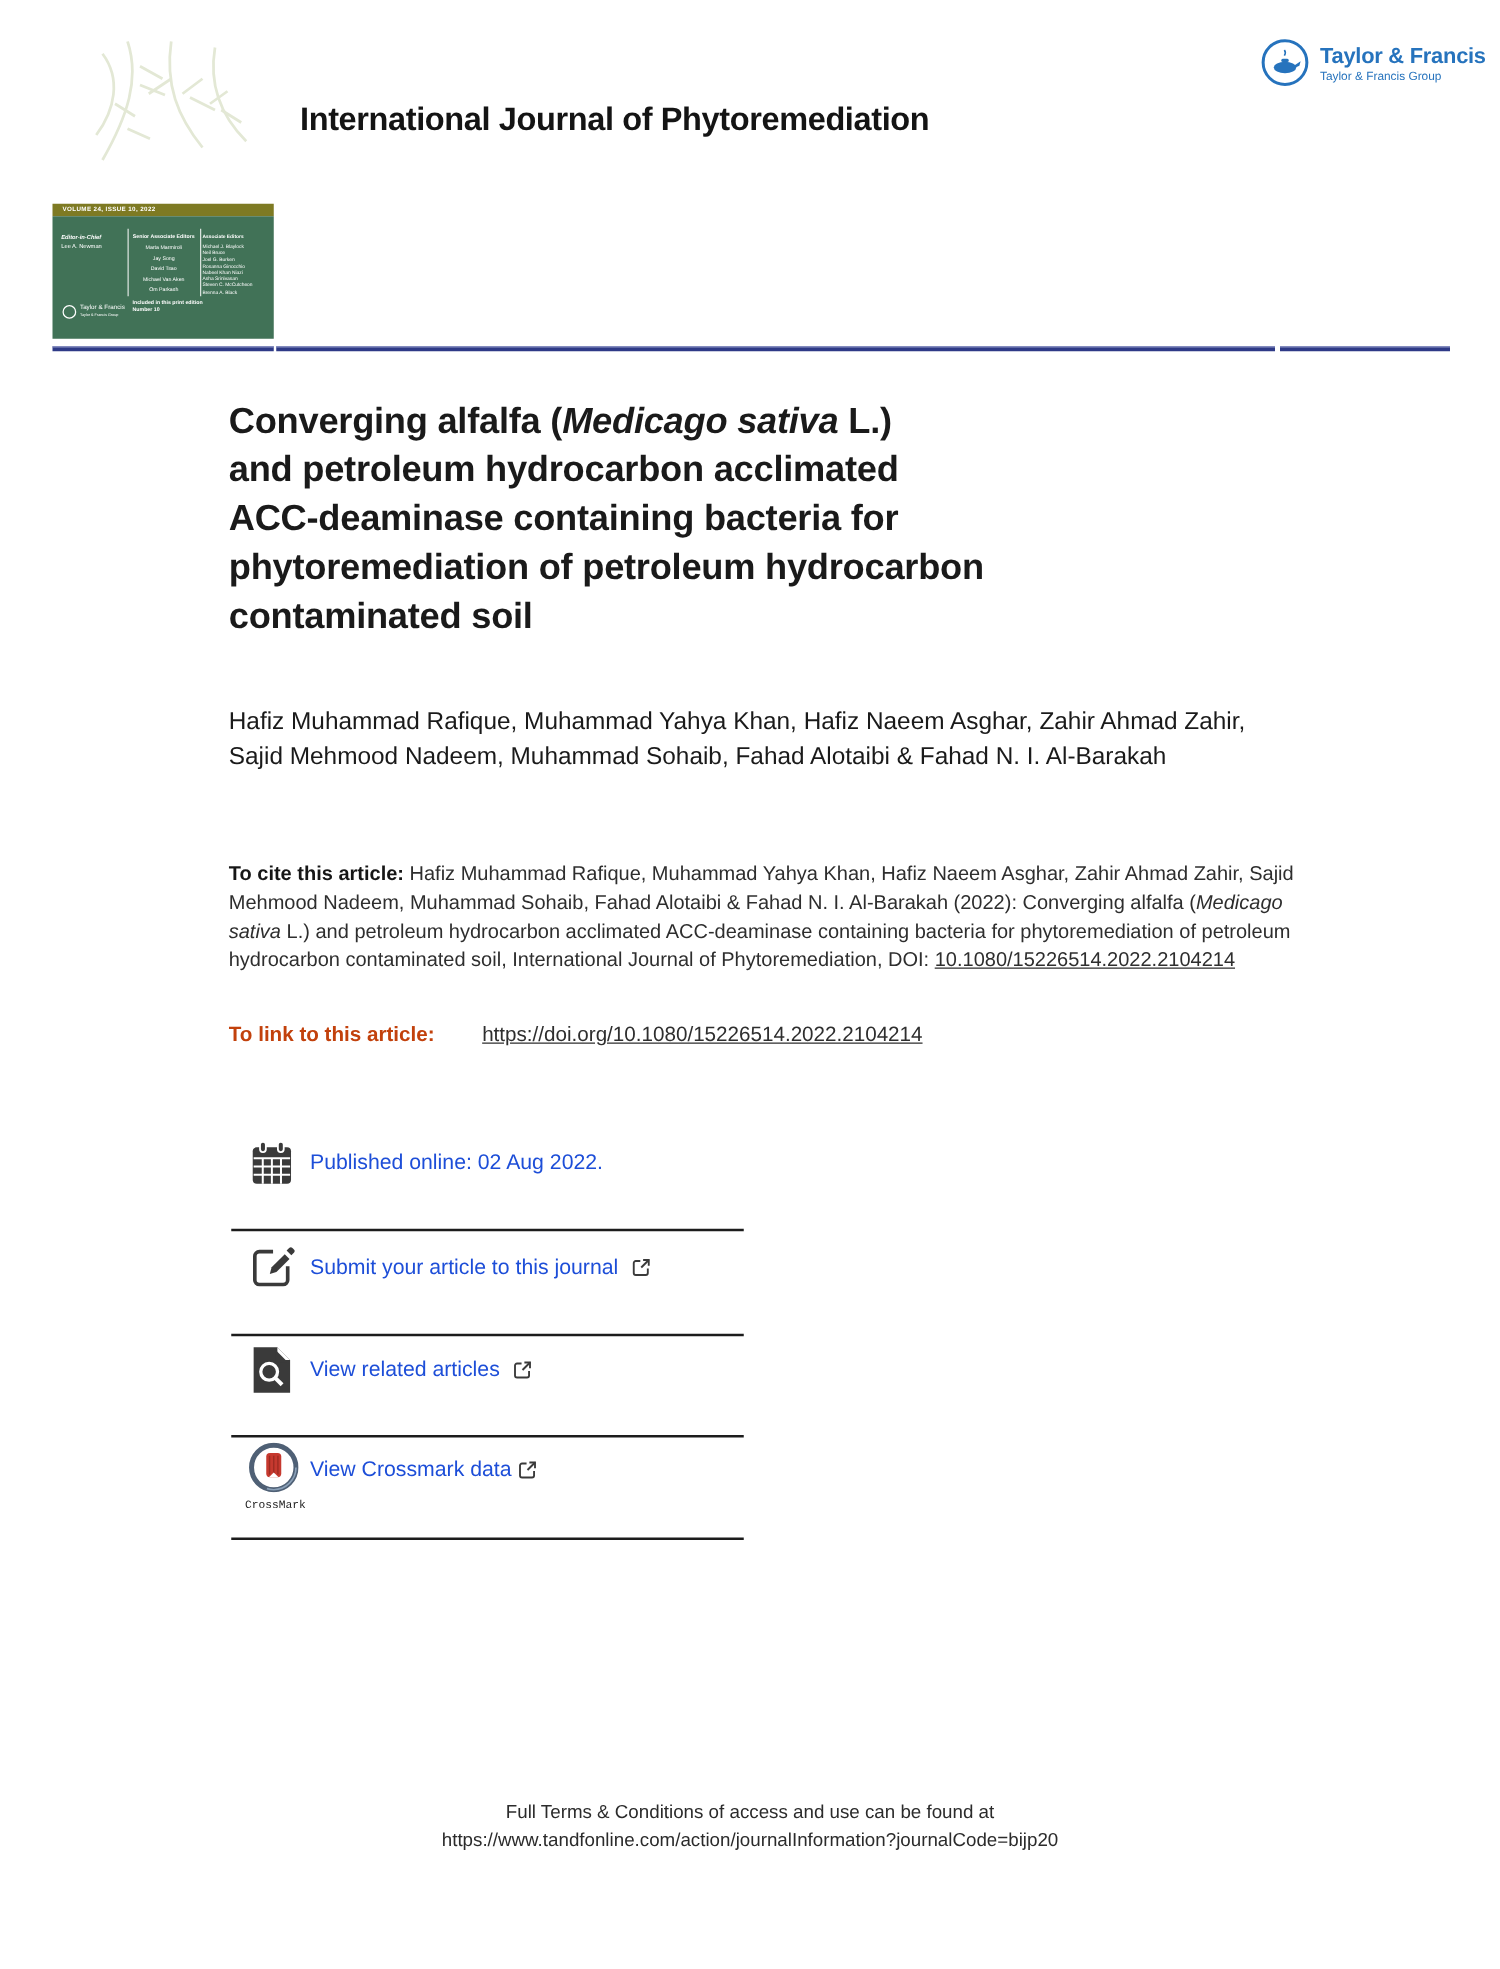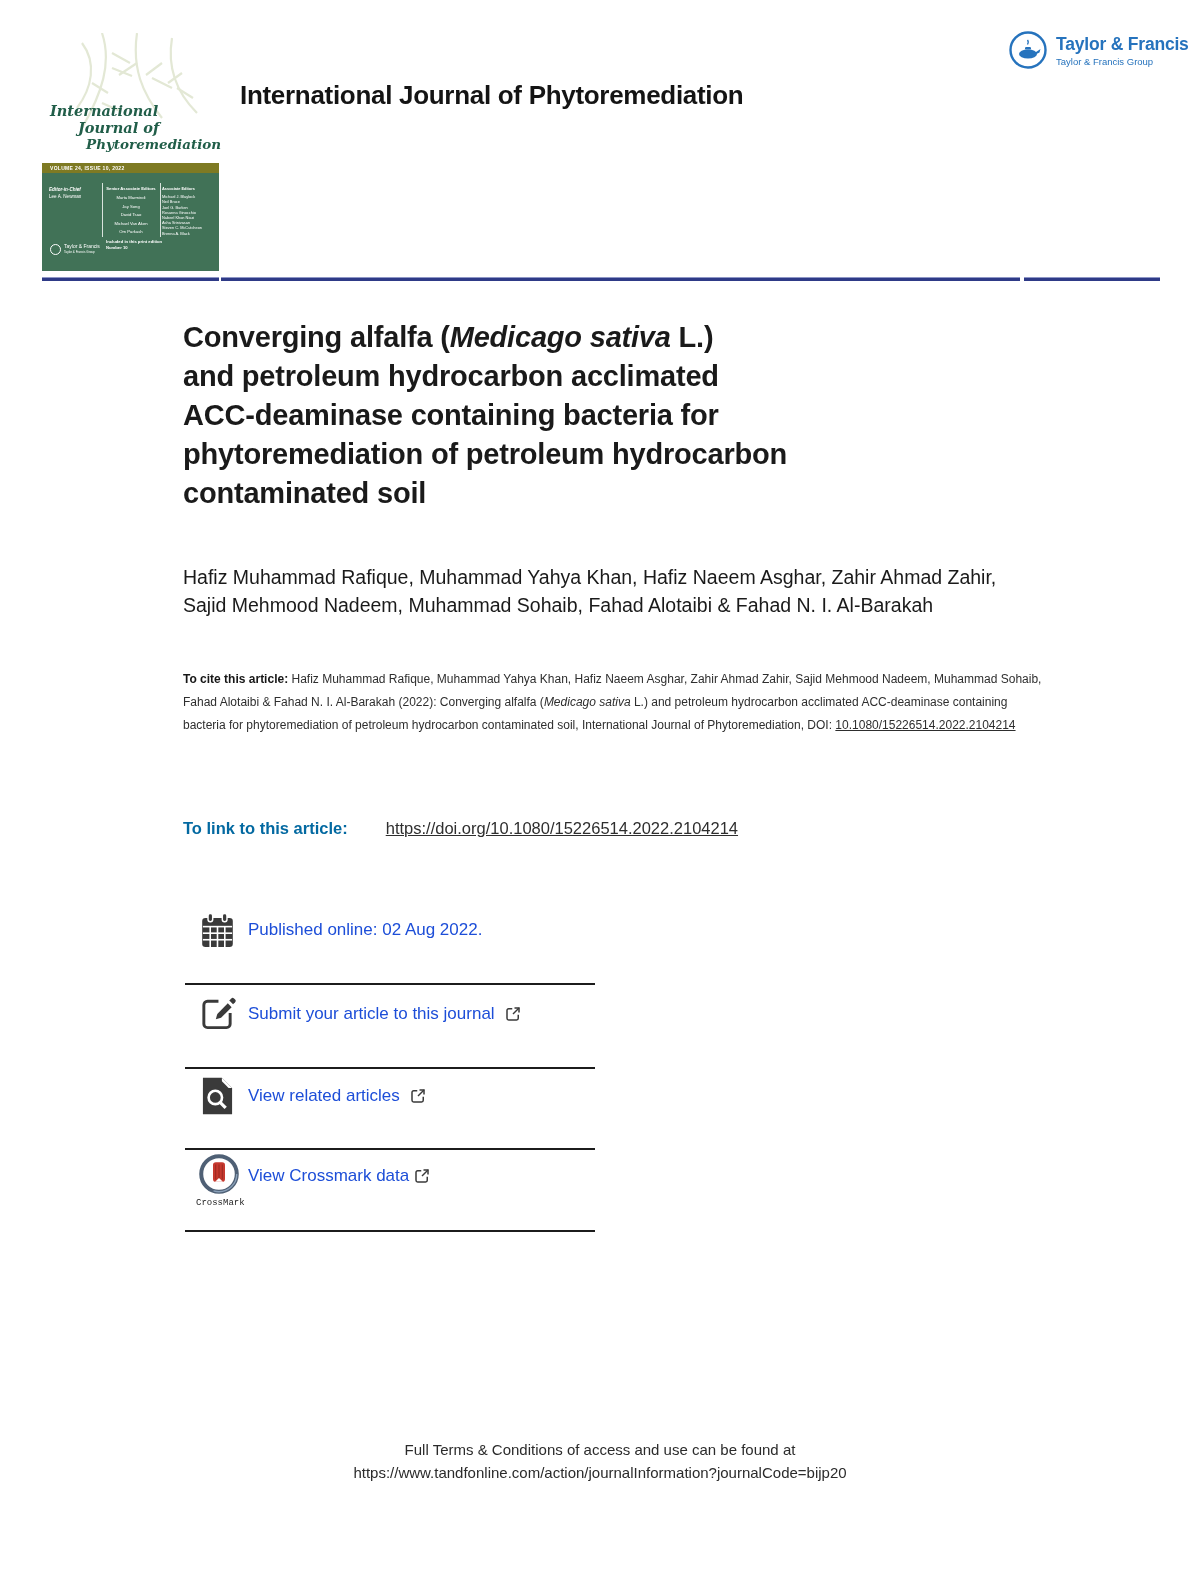--- a/index.html
+++ b/index.html
@@ -51,27 +51,27 @@
   
   .article-title{position:absolute;left:183px;top:318px;width:780px;
                  font-size:29px;font-weight:600;line-height:39px;color:#1a1a1a;letter-spacing:-.2px;}
   .article-title span{display:inline;}
   .article-title .line{display:block;}
   .it{font-style:italic;}
 
   .authors{position:absolute;left:183px;top:564px;width:830px;
            font-size:19.5px;font-weight:500;line-height:27.5px;color:#1a1a1a;}
 
-  .cite{position:absolute;left:183px;top:668px;width:862px;
-        font-size:12px;line-height:23px;color:#2e2e2e;}
+  .cite{position:absolute;left:183px;top:688px;width:862px;
+        font-size:16px;line-height:23px;color:#2e2e2e;}
   .cite b{color:#161616;}
   .cite .doi{text-decoration:underline;color:#2e2e2e;}
 
   .link-line{position:absolute;left:183px;top:819px;font-size:16.5px;color:#2e2e2e;}
-  .link-line b{color:#0369a1;}
+  .link-line b{color:#c2410c;}
   .link-line a{color:#2e2e2e;text-decoration:underline;margin-left:10px;padding-left:28px;}
 
   
   .action-row{position:absolute;display:flex;align-items:center;color:#1d4ed8;font-size:17px;}
   .action-row .lbl{margin-left:0;}
   .action-icon{position:absolute;}
   .ext{display:inline-block;margin-left:9px;vertical-align:-3px;}
   .hrule{position:absolute;left:185px;width:410px;height:2px;background:#1c1c1c;}
 
   .crossmark-wrap{position:absolute;left:196px;top:1154px;width:46px;text-align:center;}
@@ -89,25 +89,20 @@
   <div class="cover">
     <svg class="cover-leaves" width="177" height="132" viewBox="0 0 177 132">
       <g stroke="#e3e8d5" stroke-width="2.2" fill="none">
         <path d="M60 0 C 70 30, 60 60, 40 95"></path>
         <path d="M95 0 C 90 35, 100 60, 120 85"></path>
         <path d="M130 5 C 125 35, 135 60, 155 80"></path>
         <path d="M40 10 C 55 30, 50 55, 35 75"></path>
         <path d="M70 20 l18 10 M70 35 l20 8 M95 30 l-18 12 M110 45 l20 10 M120 30 l-16 12 M50 50 l16 10 M60 70 l18 8 M135 55 l16 10 M140 40 l-14 10"></path>
       </g>
     </svg>
-    <div class="cover-title">
-      <span class="l1">International</span>
-      <span class="l2">Journal of</span>
-      <span class="l3">Phytoremediation</span>
-    </div>
     <div class="volume-bar">VOLUME 24, ISSUE 10, 2022</div>
     <div class="cover-panel">
       <div class="sep" style="left:60px"></div>
       <div class="sep" style="left:118px"></div>
       <div class="col1">
         <div class="ed-label">Editor-in-Chief</div>
         <div>Lee A. Newman</div>
       </div>
       <div class="col2">
         <div class="panel-head">Senior Associate Editors</div>

